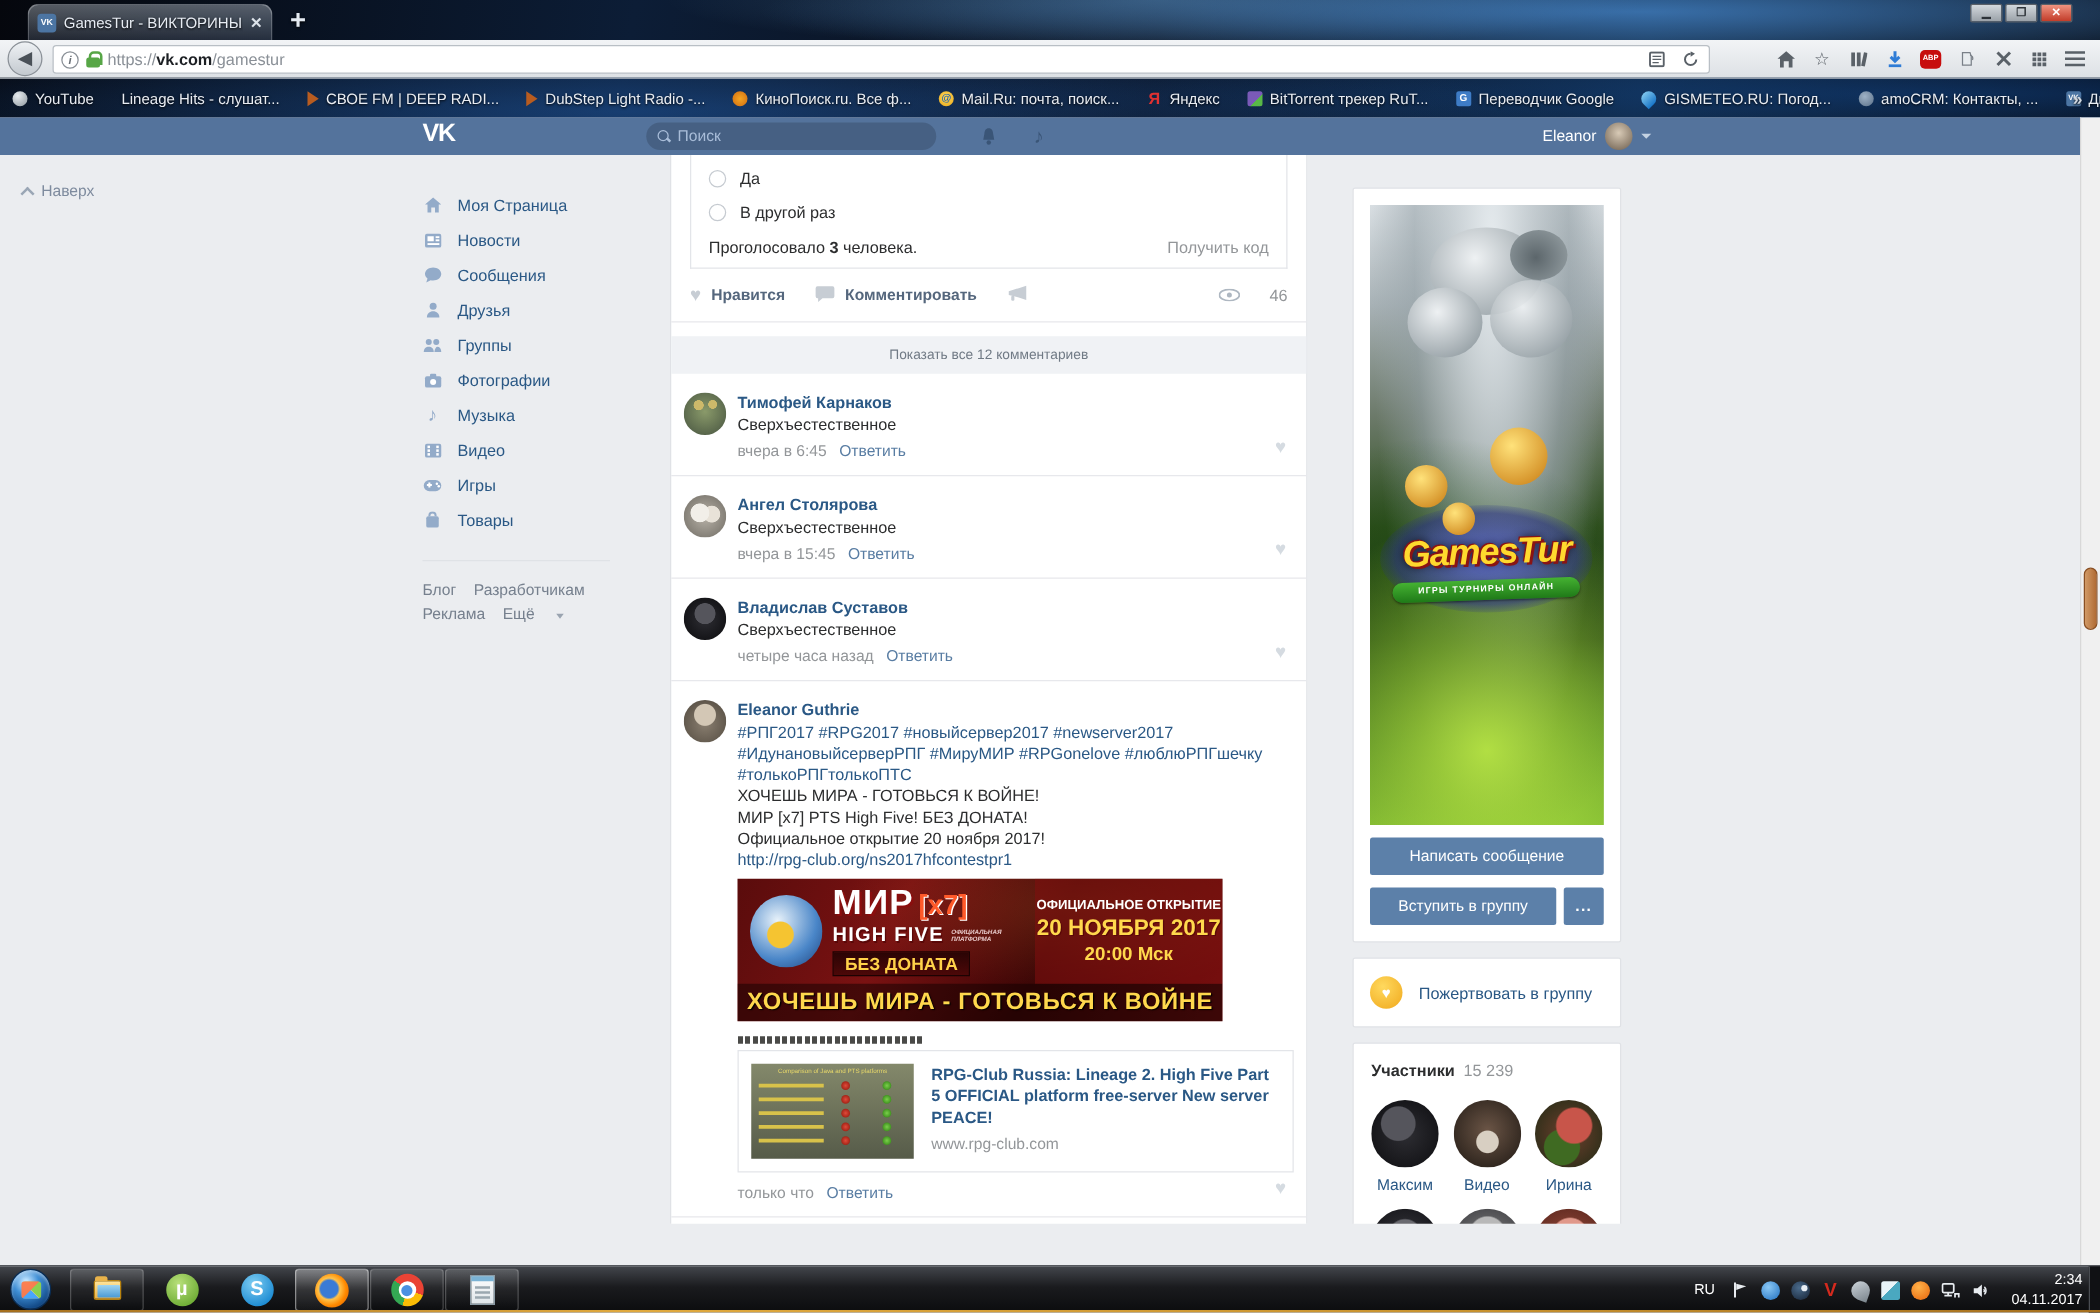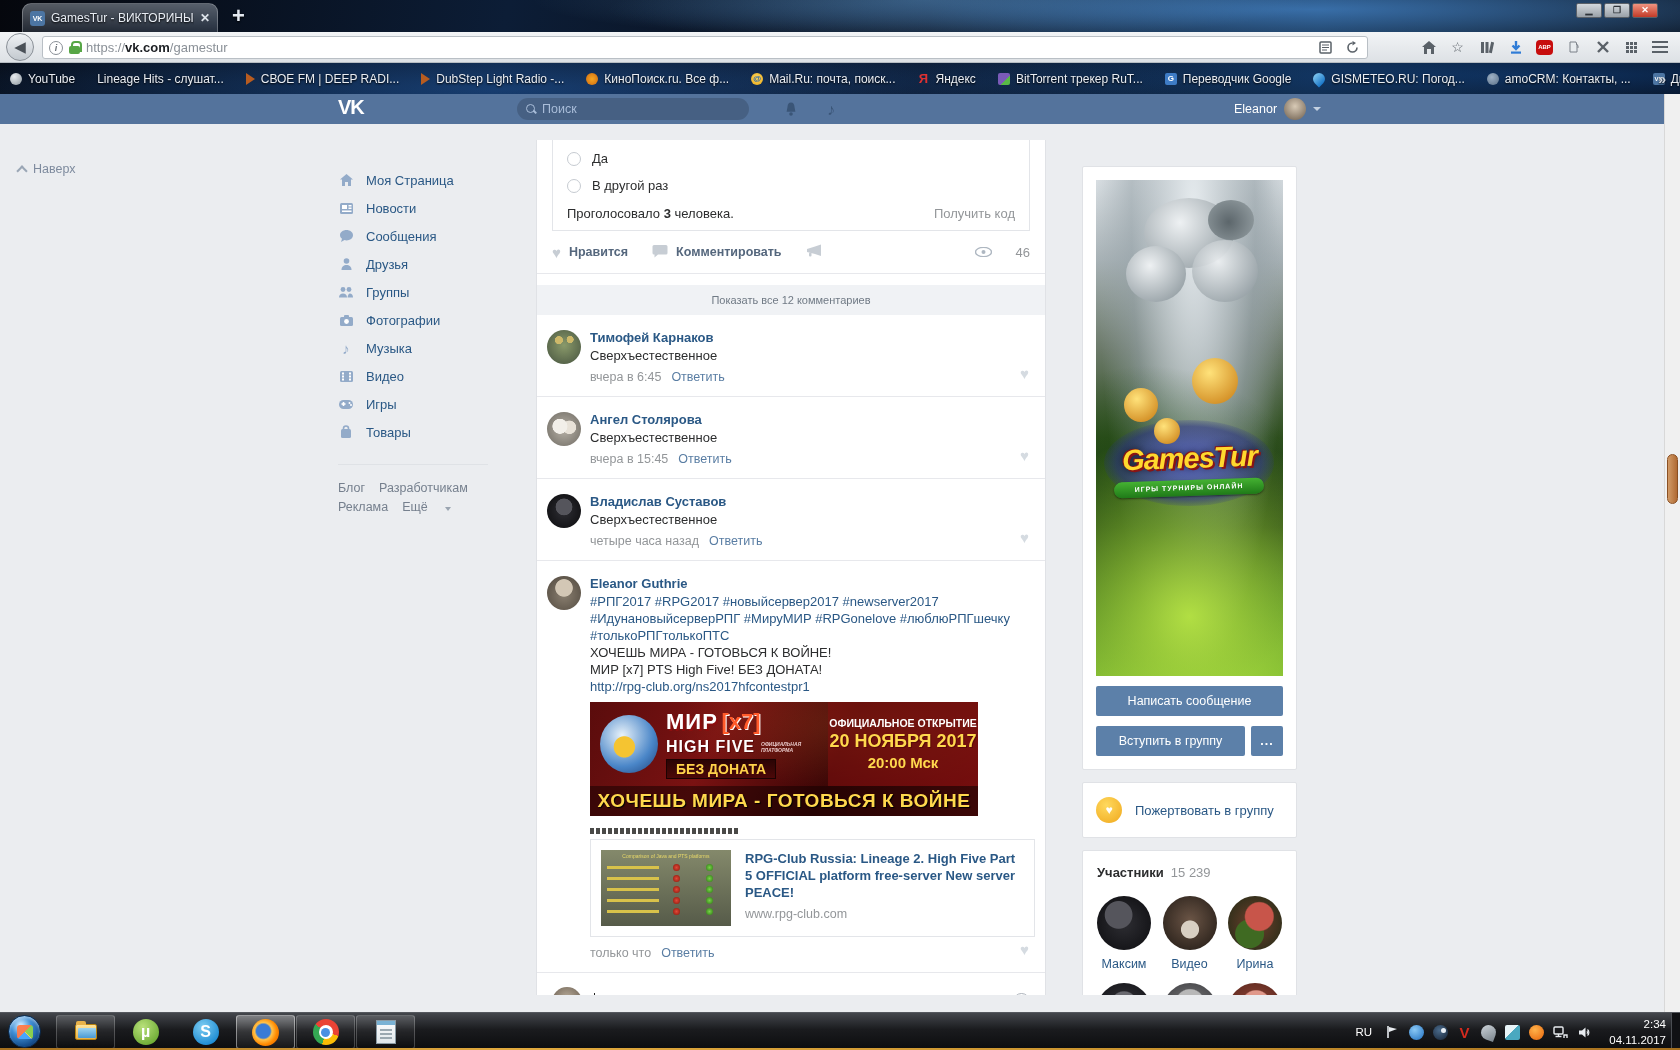--- a/index.html
+++ b/index.html
@@ -77,21 +77,21 @@
 .mag:before{content:"";position:absolute;left:0;top:0;width:7px;height:7px;border:1.5px solid #a9bdd9;border-radius:50%;}
 .mag:after{content:"";position:absolute;left:7px;top:7px;width:4px;height:1.5px;background:#a9bdd9;transform:rotate(45deg);}
 .vkplaceholder{color:#a9bdd9;font-size:12.5px;}
 .hicon{position:absolute;top:7px;width:18px;height:16px;color:#3a5577;}
 .vkuser{position:absolute;left:1234px;top:4px;display:flex;align-items:center;gap:7px;}
 .vkusername{color:#fff;font-size:12.5px;}
 .uavatar{width:22px;height:22px;border-radius:50%;background:radial-gradient(circle at 50% 38%,#d8cab6,#6b5c4c);}
 .ucaret{width:0;height:0;border-left:4px solid transparent;border-right:4px solid transparent;border-top:4px solid #c4d2e2;}
 
 
-.page{position:absolute;left:0;top:140px;width:1664px;height:855px;background:#ebedf0;overflow:hidden;}
+.page{position:absolute;left:0;top:124px;width:1664px;height:855px;background:#ebedf0;overflow:hidden;}
 .naverh{position:absolute;left:18px;top:22px;color:#7e8b9e;font-size:12.5px;display:flex;align-items:center;gap:7px;}
 .chevup{width:8px;height:8px;border-left:2px solid #9aa6b5;border-top:2px solid #9aa6b5;transform:rotate(45deg);margin-top:4px;}
 
 .leftmenu{position:absolute;left:338px;top:26px;width:175px;}
 .mitem{display:flex;align-items:center;gap:12px;height:28px;color:#2a5885;font-size:13px;}
 .micon{width:16px;height:16px;display:flex;align-items:center;justify-content:center;color:#93abc9;font-size:14px;}
 .micon svg{display:block;}
 .mdivider{border-top:1px solid #dfe2e6;margin:18px 0 14px;width:150px;}
 .mfoot{color:#76808e;font-size:12.5px;line-height:19px;}
 .mfoot span{margin-right:14px;}
@@ -131,21 +131,21 @@
 
 .banner{width:388px;height:114px;margin-top:7px;position:relative;
  background:radial-gradient(ellipse at 70% 20%,rgba(255,160,60,.15),transparent 50%),
  linear-gradient(115deg,#5a0c0c,#7a1212 32%,#3c0606 62%,#6a0f0f);overflow:hidden;}
 .b-top{display:flex;align-items:center;height:84px;}
 .b-globe{width:58px;height:58px;border-radius:50%;margin:0 8px 0 10px;flex:0 0 auto;
  background:radial-gradient(circle at 42% 55%,#f5c431 22%,transparent 24%),
  radial-gradient(circle at 38% 35%,#e8f2fa,#4a86c8 60%,#1c3f78);}
 .b-mid{flex:1;}
 .b-title{font-weight:bold;line-height:26px;white-space:nowrap;}
-.b-title .mw{color:#fff;font-size:22px;text-shadow:2px 2px 0 #8a0e0e;letter-spacing:1px;}
+.b-title .mw{color:#fff;font-size:28px;text-shadow:2px 2px 0 #8a0e0e;letter-spacing:1px;}
 .b-title .mx{color:#ff5a2a;font-size:22px;text-shadow:1px 1px 0 #fff;}
 .b-sub{display:flex;align-items:center;gap:6px;}
 .b-hf{color:#fff;font-weight:bold;font-size:16px;letter-spacing:1px;text-shadow:1px 1px 0 #5a0808;}
 .b-plat{display:flex;flex-direction:column;color:#e8c9c9;font-size:5px;font-weight:bold;line-height:6px;}
 .b-nodonate{display:inline-block;margin-top:3px;background:linear-gradient(#2a0404,#4c0808);
  color:#ffd24a;font-weight:bold;font-size:14px;padding:1px 9px;border:1px solid #1c0202;}
 .b-right{width:150px;height:84px;background:rgba(130,14,14,.55);display:flex;flex-direction:column;
  align-items:center;justify-content:center;gap:2px;flex:0 0 auto;}
 .b-openlabel{color:#fff;font-weight:bold;font-size:10.5px;white-space:nowrap;}
 .b-date{color:#ffd84d;font-weight:bold;font-size:18px;text-shadow:1px 1px 0 #5a0808;white-space:nowrap;}
@@ -632,20 +632,21 @@
 
       <div class="comment">
         <span class="cavatar av-e"></span>
         <div class="cbody">
           <div class="cname">Eleanor Guthrie</div>
           <div class="clink">#РПГ2017 #RPG2017 #новыйсервер2017 #newserver2017</div>
           <div class="clink">#ИдунановыйсерверРПГ #МируМИР #RPGonelove #люблюРПГшечку</div>
           <div class="clink">#толькоРПГтолькоПТС</div>
           <div class="ctext">ХОЧЕШЬ МИРА - ГОТОВЬСЯ К ВОЙНЕ!</div>
           <div class="ctext">МИР [x7] PTS High Five! БЕЗ ДОНАТА!</div>
+          <div class="ctext">Официальное открытие 20 ноября 2017!</div>
           <div class="clink">http://rpg-club.org/ns2017hfcontestpr1</div>
 
           <div class="banner">
             <div class="b-top">
               <div class="b-globe"></div>
               <div class="b-mid">
                 <div class="b-title"><span class="mw">МИР</span> <span class="mx">[x7]</span></div>
                 <div class="b-sub">
                     <span class="b-hf">HIGH FIVE</span>
                     <span class="b-plat">

